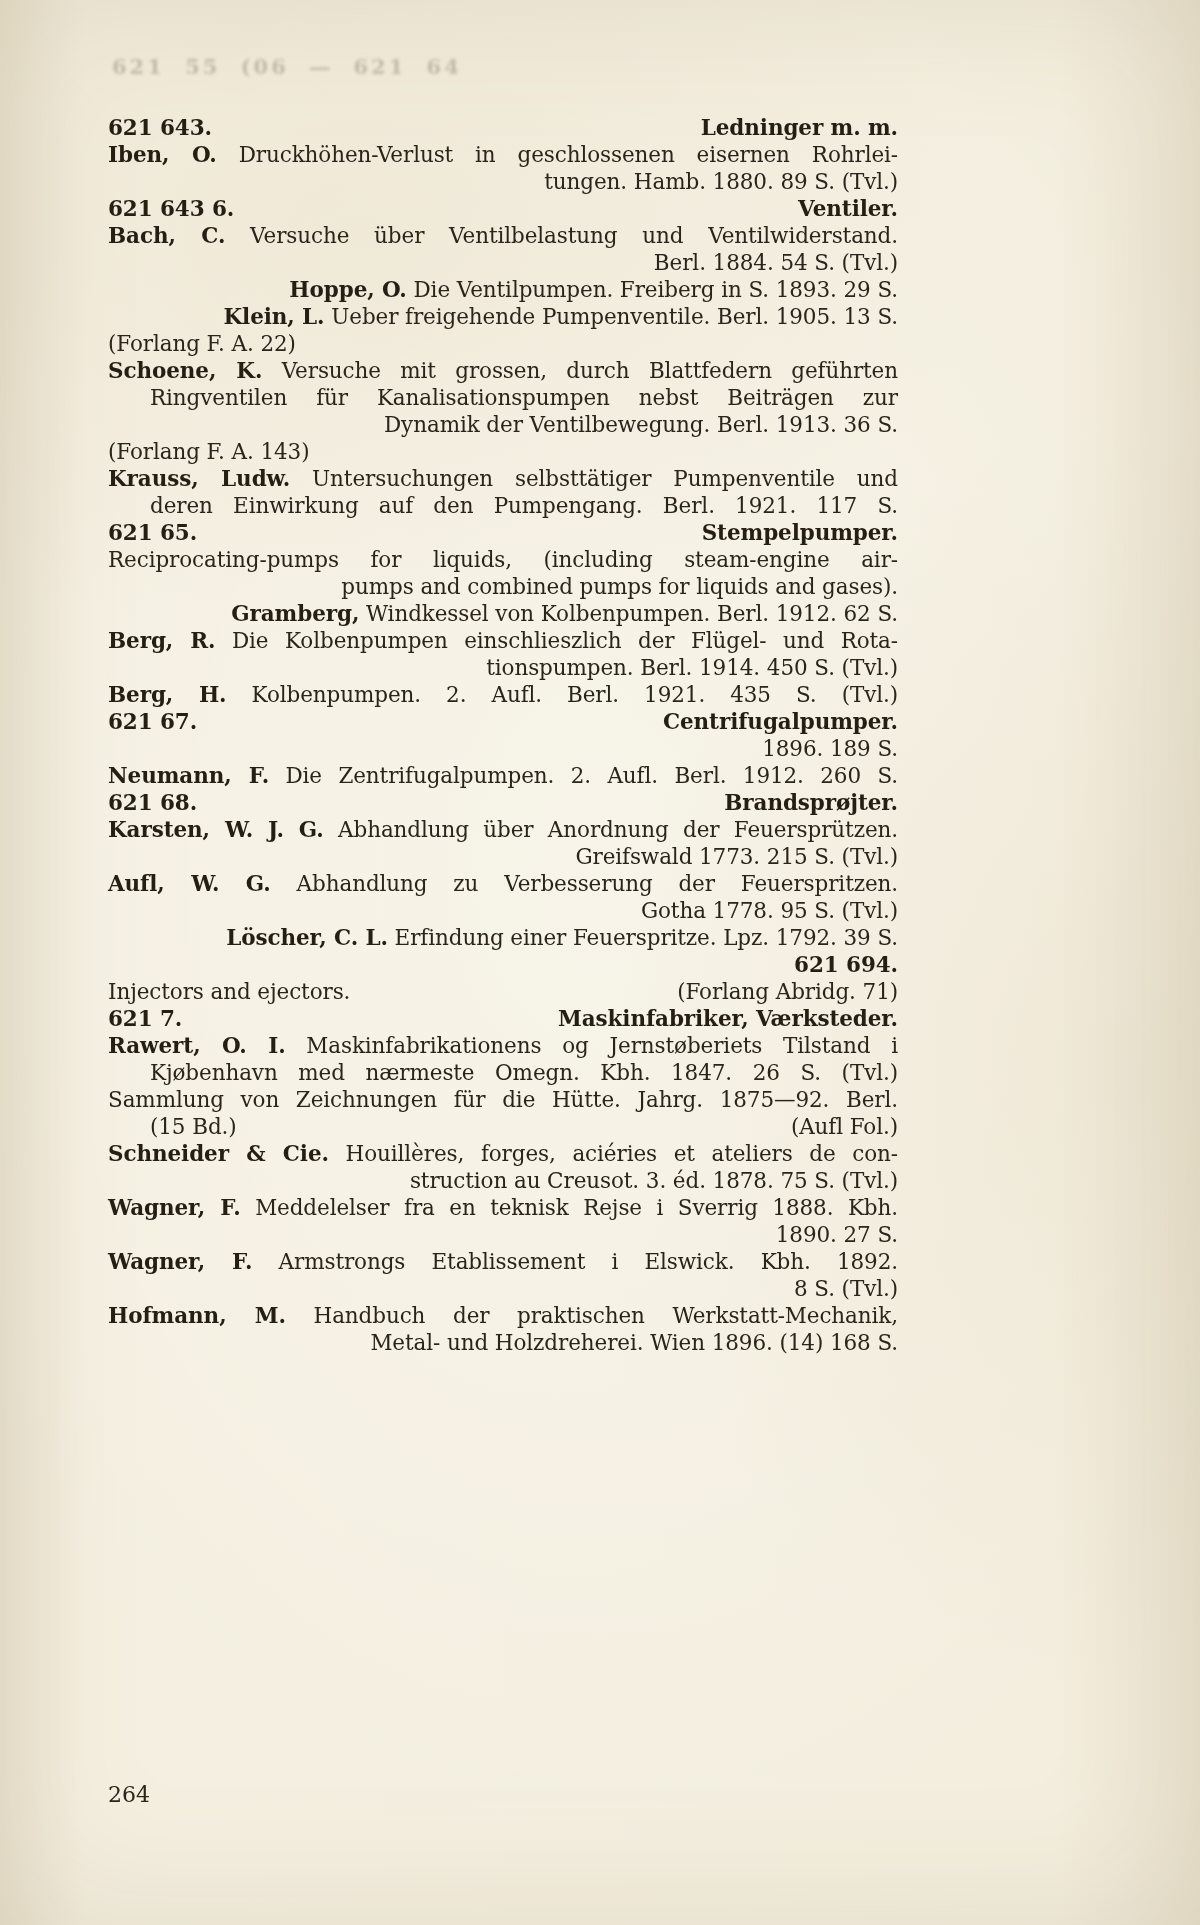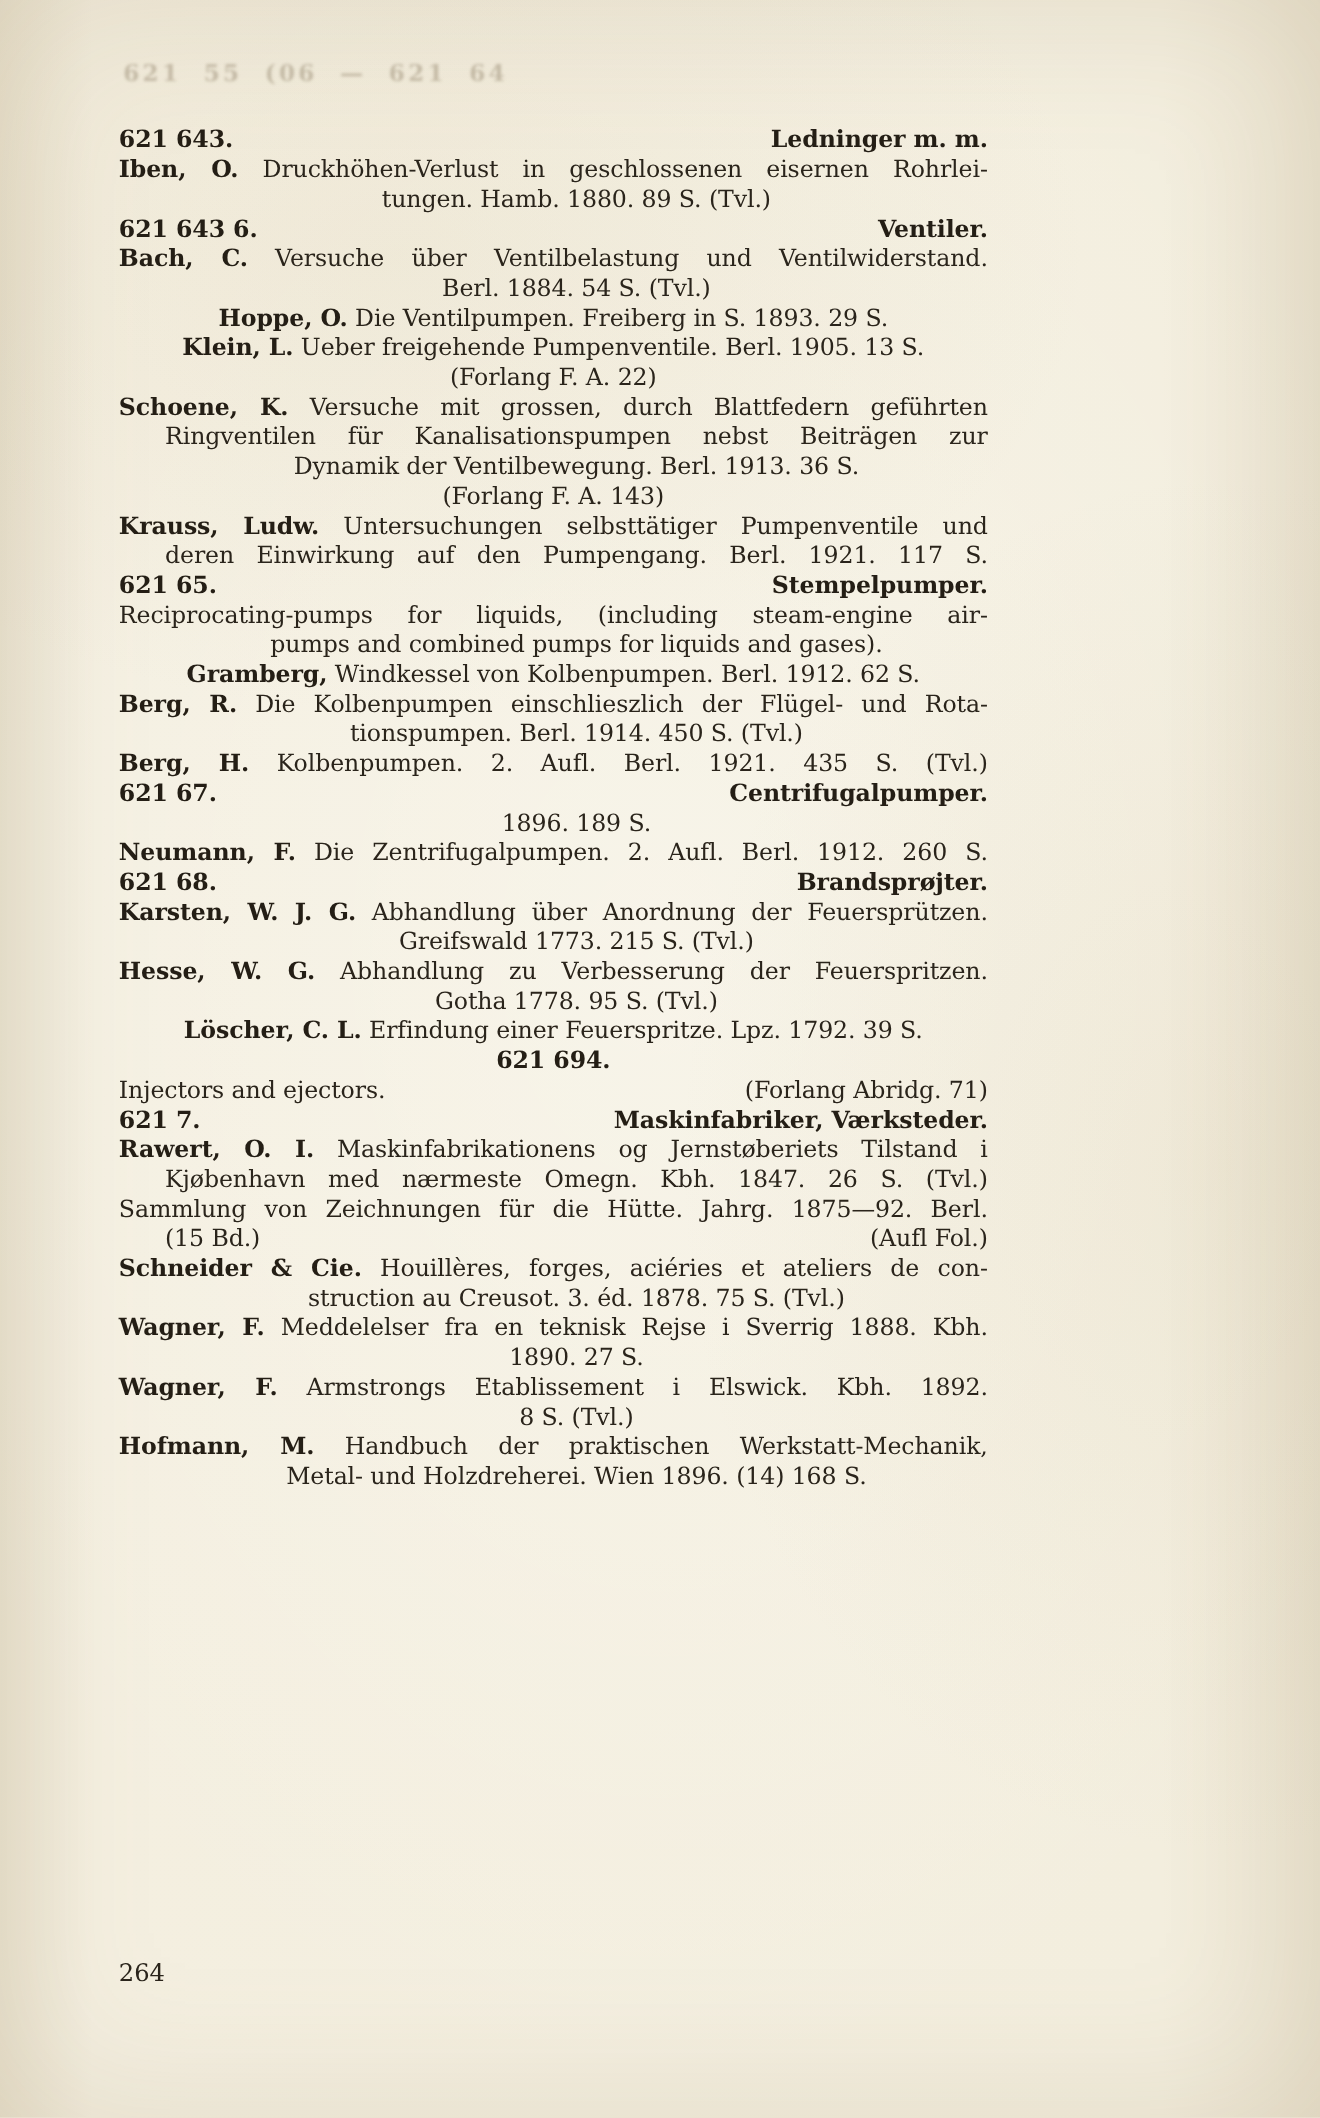--- a/index.html
+++ b/index.html
@@ -31,22 +31,22 @@
     position: absolute;
     left: 108px; top: 114px; width: 790px;
     font-size: 21.5px;
     line-height: 27px;
     letter-spacing: -0.1px;
     color: #2a241b;
     text-rendering: optimizeLegibility;
   }
   .line { min-height: 27px; gap: 48px; }
   .line.just { text-align: justify; text-align-last: justify; }
-  .line.left { text-align: center; }
-  .line.right { text-align: center; }
+  .line.left { text-align: right; }
+  .line.right { text-align: left; }
   .line.ind { padding-left: 42px; }
   .line.split { display: flex; justify-content: space-between; align-items: baseline; }
   .b { font-weight: bold; color: #241e15; }
   .page-number {
     position: absolute;
     left: 108px; top: 1782px; width: 790px;
     text-align: left;
     font-size: 22px;
     color: #2a241b;
   }
@@ -94,21 +94,21 @@
         <span><span class="b">Centrifugalpumper.</span></span>
       </div>
       <div class="line left ind"><span>1896. 189 S.</span></div>
       <div class="line just"><span class="b">Neumann, F.</span><span> Die Zentrifugalpumpen. 2. Aufl. Berl. 1912. 260 S.</span></div>
       <div class="line split">
         <span><span class="b">621 68.</span></span>
         <span><span class="b">Brandsprøjter.</span></span>
       </div>
       <div class="line just"><span class="b">Karsten, W. J. G.</span><span> Abhandlung über Anordnung der Feuersprützen.</span></div>
       <div class="line left ind"><span>Greifswald 1773. 215 S. (Tvl.)</span></div>
-      <div class="line just"><span class="b">Hesse, W. G.</span><span> Abhandlung zu Verbesserung der Feuerspritzen.</span></div>
+      <div class="line just"><span class="b">Aufl, W. G.</span><span> Abhandlung zu Verbesserung der Feuerspritzen.</span></div>
       <div class="line left ind"><span>Gotha 1778. 95 S. (Tvl.)</span></div>
       <div class="line left"><span class="b">Löscher, C. L.</span><span> Erfindung einer Feuerspritze. Lpz. 1792. 39 S.</span></div>
       <div class="line left"><span class="b">621 694.</span></div>
       <div class="line split">
         <span><span>Injectors and ejectors.</span></span>
         <span><span>(Forlang Abridg. 71)</span></span>
       </div>
       <div class="line split">
         <span><span class="b">621 7.</span></span>
         <span><span class="b">Maskinfabriker, Værksteder.</span></span>

